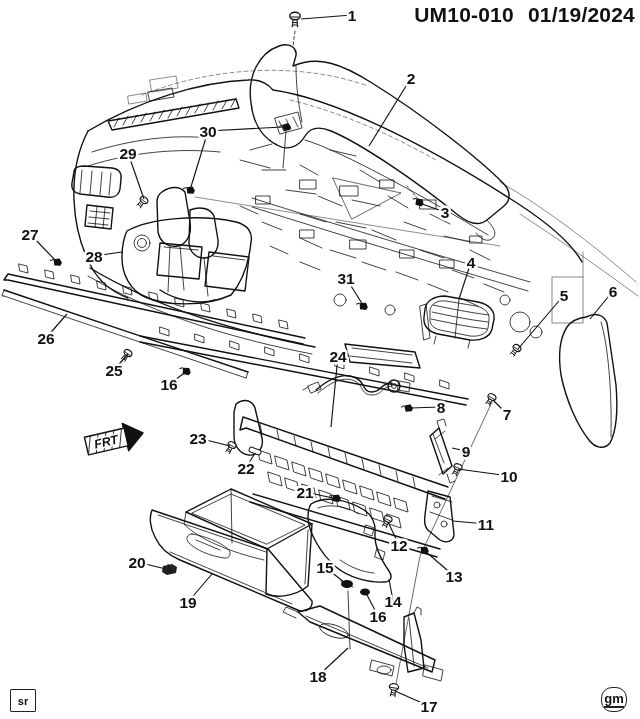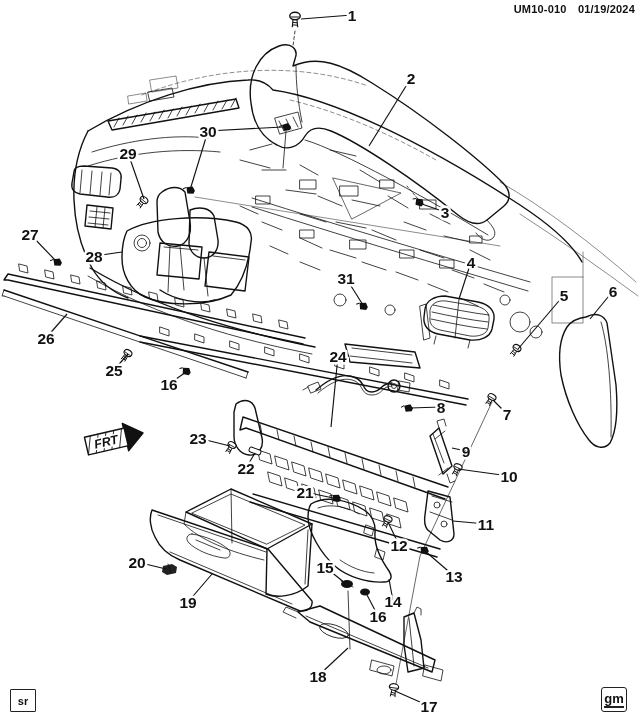--- a/index.html
+++ b/index.html
@@ -1,35 +1,35 @@
 <!DOCTYPE html>
 <html><head>
 <meta charset="utf-8">
 <style>
   html,body{margin:0;padding:0;background:#fff;}
   #page{position:relative;width:640px;height:719px;background:#fff;overflow:hidden;
         font-family:"Liberation Sans","DejaVu Sans",sans-serif;color:#111;}
-  #doc-header{position:absolute;top:3px;right:5px;font-size:11px;font-weight:bold;
+  #doc-header{position:absolute;top:3px;right:5px;font-size:21px;font-weight:bold;
         letter-spacing:.2px;white-space:nowrap;}
   #doc-header span{margin-left:8px;}
   #diagram-svg{position:absolute;left:0;top:0;}
   .ln{stroke:#111;fill:none;stroke-width:1.4;stroke-linecap:round;stroke-linejoin:round;}
   .th{stroke:#111;fill:none;stroke-width:.8;stroke-linecap:round;stroke-linejoin:round;}
   .bg{stroke:#222;fill:none;stroke-width:.7;opacity:.75;stroke-linecap:round;}
   .dk{fill:#111;stroke:none;}
   .leader{stroke:#111;stroke-width:1.15;}
   .callout-num{font:bold 15.5px "Liberation Sans","DejaVu Sans",sans-serif;fill:#111;
         text-anchor:middle;dominant-baseline:central;paint-order:stroke;stroke:#fff;
         stroke-width:5px;stroke-linejoin:round;}
   .frt-text{font:italic bold 12.5px "Liberation Sans",sans-serif;fill:#111;text-anchor:middle;
         paint-order:stroke;stroke:#fff;stroke-width:3px;}
   .stamp{position:absolute;border:1.6px solid #222;background:#fff;display:flex;
         align-items:center;justify-content:center;font-weight:bold;}
   #sr-box{left:10px;top:689px;width:24px;height:21px;border-radius:1px;font-size:11px;}
-  #gm-box{right:13px;top:687px;width:24px;height:23px;border-radius:3px;font-size:13px;}
+  #gm-box{right:13px;top:687px;width:24px;height:23px;border-radius:11px;font-size:13px;}
   #gm-box span{border-bottom:2px solid #222;line-height:1;padding-bottom:1px;}
 </style>
 </head>
 <body>
 
 <div id="page">
 
   <div id="doc-header">
     <span>UM10-010</span>
     <span>01/19/2024</span>

